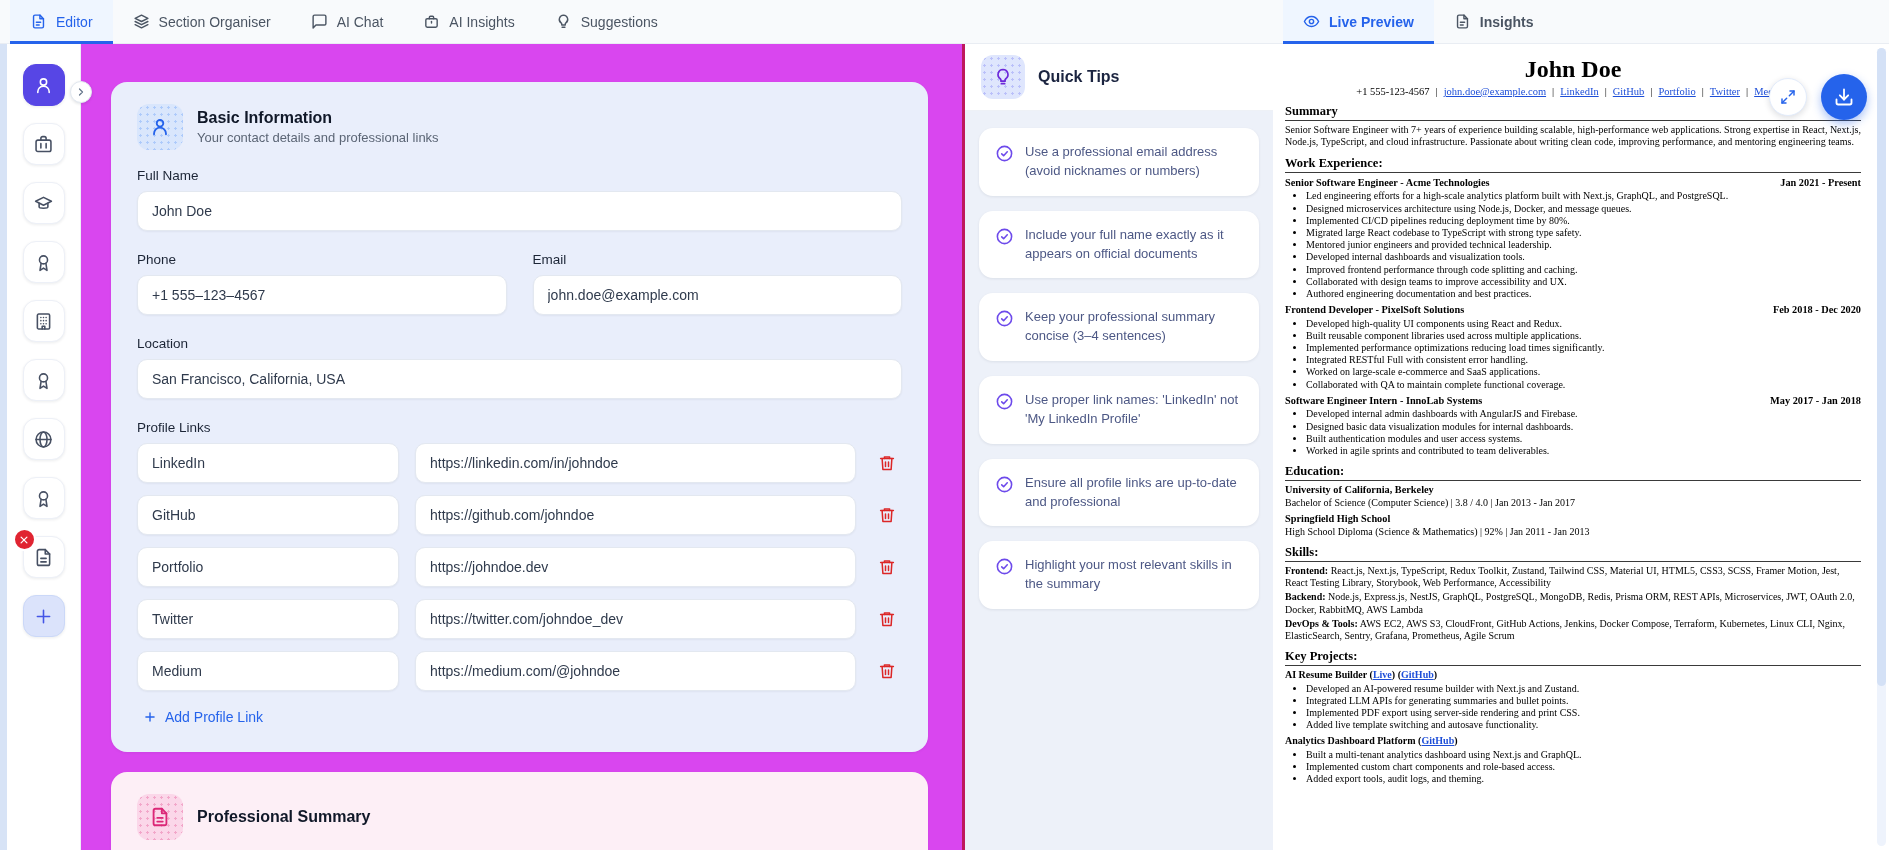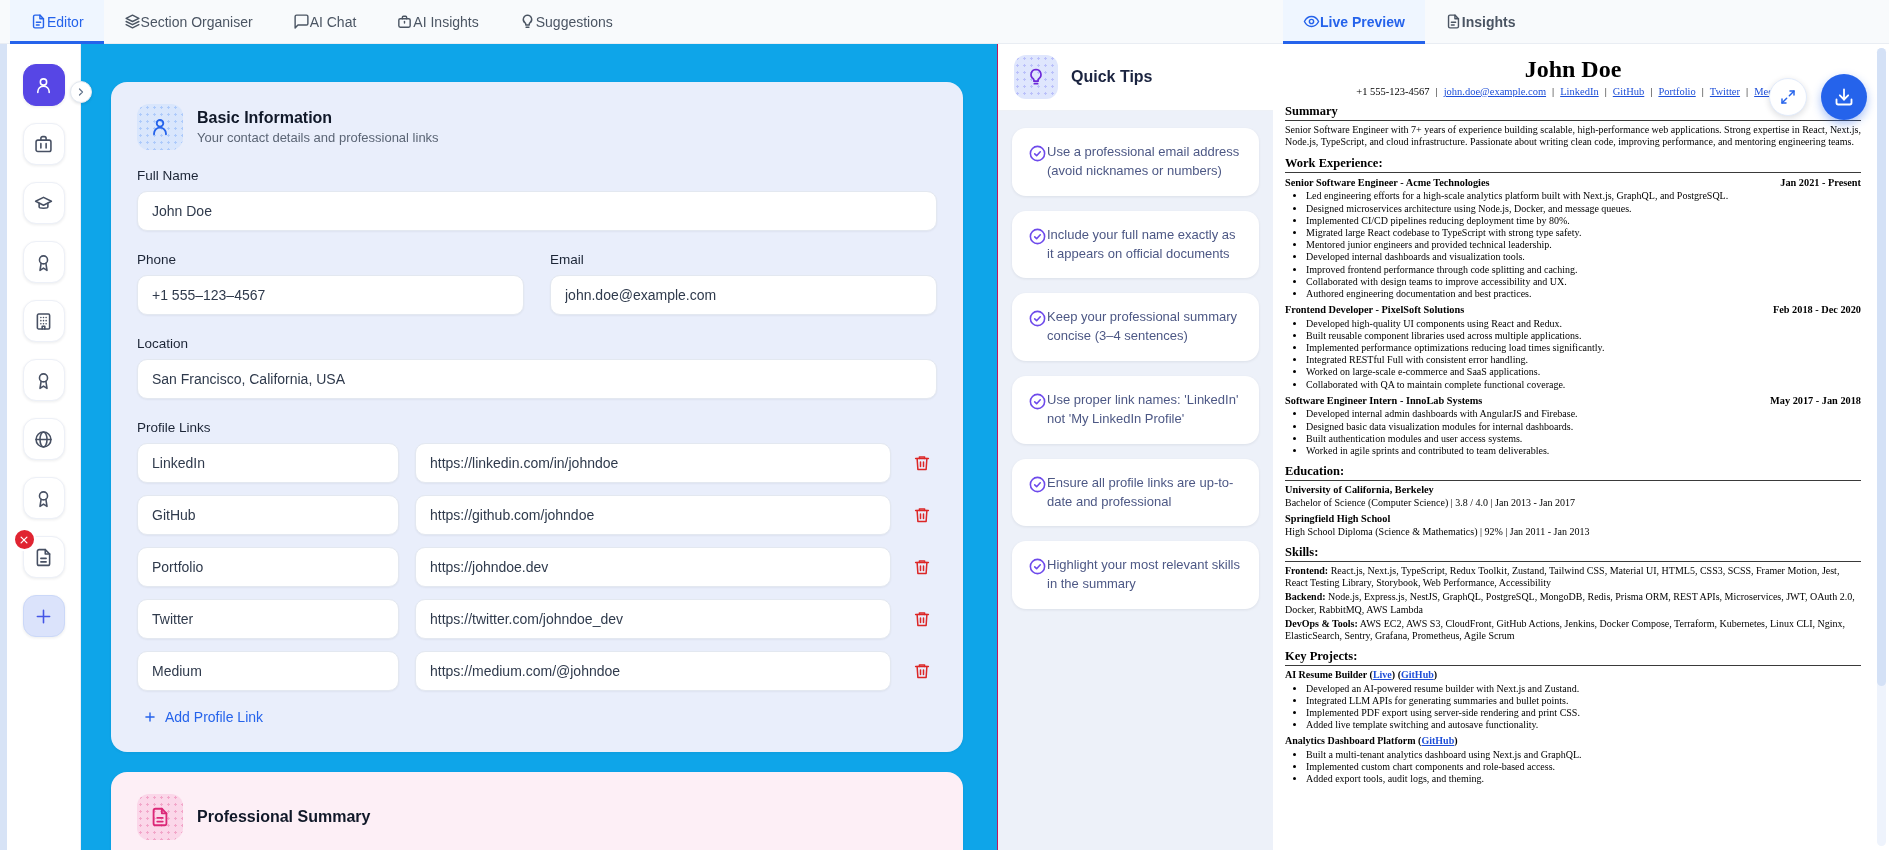--- a/index.html
+++ b/index.html
@@ -5,66 +5,66 @@
   * { box-sizing: border-box; }
   html,body { margin:0; padding:0; }
   body {
     width:1889px; height:850px; overflow:hidden;
     font-family:"Liberation Sans", sans-serif;
     background:#dfe8f8; color:#1f2937;
   }
   .topbar { height:44px; background:#f8fafc; border-bottom:1px solid #e9edf3; display:flex; }
   .topbar-left { width:1273px; display:flex; align-items:stretch; padding-left:10px; }
   .topbar-right { flex:1; display:flex; align-items:stretch; padding-left:10px;font-weight:bold; }
-  .tab { display:flex; align-items:center; gap:0; padding:0 20px; font-size:14px; color:#4b5563; cursor:pointer; position:relative; white-space:nowrap; }
+  .tab { display:flex; align-items:center; gap:9px; padding:0 20px; font-size:14px; color:#4b5563; cursor:pointer; position:relative; white-space:nowrap; }
   .tab svg { width:17px; height:17px; stroke:currentColor; fill:none; stroke-width:2; stroke-linecap:round; stroke-linejoin:round; }
   .tab.active { background:#eff6ff; color:#2563eb; }
   .tab.active::after { content:""; position:absolute; left:0; right:0; bottom:-1px; height:3px; background:#2563eb; }
 
   .app-body { display:flex; height:806px; background:#fff; position:relative; }
   .side-strip { width:7px; background:#d7e3f6; }
   .sidebar { width:74px; background:#fff; border-right:1px solid #eceff6; display:flex; flex-direction:column; align-items:center; padding-top:20px; gap:17px; }
   .sbtn { width:42px; height:42px; border-radius:13px; background:#fff; border:1px solid #edf0f7; box-shadow:0 1px 3px rgba(15,23,42,.08); display:flex; align-items:center; justify-content:center; cursor:pointer; position:relative; }
   .sbtn svg { width:21px; height:21px; stroke:#475063; fill:none; stroke-width:1.8; stroke-linecap:round; stroke-linejoin:round; }
   .sbtn.active { background:#5746e5; border-color:#5746e5; }
   .sbtn.active svg { stroke:#fff; }
   .sbtn.plus { background:#dbe3fb; border-color:#cbd8f8; }
   .sbtn.plus svg { stroke:#4355e6; }
   .err-badge { position:absolute; top:-9px; left:-11px; width:23px; height:23px; border-radius:50%; background:#e02431; border:2.5px solid #fff; display:flex; align-items:center; justify-content:center; }
   .err-badge svg { width:10px; height:10px; stroke:#fff; stroke-width:3; fill:none; stroke-linecap:round; }
   .expander { position:absolute; left:70px; top:37px; width:22px; height:22px; border-radius:50%; background:#fff; border:1px solid #e2e8f0; box-shadow:0 1px 3px rgba(15,23,42,.12); display:flex; align-items:center; justify-content:center; cursor:pointer; z-index:6; }
   .expander svg { width:12px; height:12px; stroke:#64748b; fill:none; stroke-width:2.4; stroke-linecap:round; stroke-linejoin:round; }
 
-  .editor { flex:1; background:#0ea5e9; padding:38px 34px 0 30px; overflow:hidden; }
+  .editor { flex:1; background:#d946ef; padding:38px 34px 0 30px; overflow:hidden; }
   .card { background:#e9eefb; border-radius:16px; padding:22px 26px 24px; box-shadow:0 1px 3px rgba(15,23,42,.06); }
   .card-head { display:flex; gap:14px; align-items:center; margin-bottom:18px; }
   .chip { width:46px; height:46px; border-radius:12px; background-color:#d9e6fc; background-image:radial-gradient(rgba(59,130,246,.28) 1px, transparent 1.3px); background-size:7px 7px; display:flex; align-items:center; justify-content:center; flex-shrink:0; }
   .chip svg { width:22px; height:22px; stroke:#2563eb; fill:none; stroke-width:2; stroke-linecap:round; stroke-linejoin:round; }
   .chip.pink { background-color:#fbd7e9; background-image:radial-gradient(rgba(219,39,119,.28) 1px, transparent 1.3px); }
   .chip.pink svg { stroke:#db2777; }
   .card-title { font-size:16px; font-weight:bold; color:#101828; }
   .card-sub { font-size:13px; color:#5b6575; margin-top:3px; }
   .flabel { display:block; font-size:13.5px; color:#1c2536; font-weight:500; margin-bottom:8px; }
   .inp { width:100%; height:40px; border:1px solid #e3e8f0; border-radius:10px; background:#fff; padding:0 14px; font-size:14px; color:#2f3a4c; box-shadow:0 1px 2px rgba(15,23,42,.05); font-family:inherit; outline:none; }
   .fgroup { margin-bottom:21px; }
   .two-col { display:grid; grid-template-columns:1fr 1fr; gap:26px; }
   .link-row { display:grid; grid-template-columns:262px 1fr 30px; gap:16px; align-items:center; margin-bottom:12px; }
   .trash { background:none; border:none; cursor:pointer; padding:0; display:flex; align-items:center; justify-content:center; }
   .trash svg { width:18px; height:18px; stroke:#dc2626; fill:none; stroke-width:2; stroke-linecap:round; stroke-linejoin:round; }
   .add-link { display:inline-flex; align-items:center; gap:8px; color:#2563eb; font-size:14px; font-weight:500; background:none; border:none; cursor:pointer; margin-top:5px; font-family:inherit; }
   .add-link svg { width:14px; height:14px; stroke:#2563eb; fill:none; stroke-width:2.4; stroke-linecap:round; }
   .summary-card { margin-top:20px; background:#fdeff6; border-radius:16px; padding:22px 26px; height:130px; box-shadow:0 1px 3px rgba(15,23,42,.06); }
 
-  .tips { width:276px; border-left:1px solid #be185d; background:#edf1f9; display:flex; flex-direction:column; }
+  .tips { width:311px; border-left:3px solid #be185d; background:#edf1f9; display:flex; flex-direction:column; }
   .tips-head { background:#fff; padding:11px 16px; display:flex; align-items:center; gap:13px; border-bottom:1px solid #eef1f6; }
   .tips-chip { width:44px; height:44px; border-radius:12px; background-color:#dfe6fd; background-image:radial-gradient(rgba(99,102,241,.3) 1px, transparent 1.3px); background-size:7px 7px; display:flex; align-items:center; justify-content:center; }
   .tips-chip svg { width:20px; height:20px; stroke:#6d28d9; fill:none; stroke-width:2; stroke-linecap:round; stroke-linejoin:round; }
   .tips-title { font-size:16px; font-weight:600; color:#1b2440; }
   .tips-list { padding:17px 14px; display:flex; flex-direction:column; gap:15px; overflow:hidden; }
-  .tip-card { background:#fff; border-radius:14px; padding:15px 16px; display:flex; box-shadow:0 1px 3px rgba(15,23,42,.08); }
+  .tip-card { background:#fff; border-radius:14px; padding:15px 16px; display:flex; gap:11px; box-shadow:0 1px 3px rgba(15,23,42,.08); }
   .tip-card svg { width:19px; height:19px; flex-shrink:0; stroke:#6d4aeb; fill:none; stroke-width:2; stroke-linecap:round; stroke-linejoin:round; margin-top:1px; }
   .tip-text { font-size:13px; line-height:1.45; color:#4d5885; }
 
   .preview { width:616px; background:#fff; position:relative; padding:10px 28px 0 12px; font-family:"Liberation Serif", serif; color:#000; overflow:hidden; }
   .fbtn-expand { position:absolute; top:34px; right:82px; width:38px; height:38px; border-radius:50%; background:#fff; border:1px solid #e3ecfb; box-shadow:0 2px 6px rgba(15,23,42,.14); display:flex; align-items:center; justify-content:center; cursor:pointer; z-index:4; }
   .fbtn-expand svg { width:16px; height:16px; stroke:#2563eb; fill:none; stroke-width:2.2; stroke-linecap:round; stroke-linejoin:round; }
   .fbtn-dl { position:absolute; top:30px; right:22px; width:46px; height:46px; border-radius:50%; background:#2563eb; border:none; box-shadow:0 4px 10px rgba(37,99,235,.4); display:flex; align-items:center; justify-content:center; cursor:pointer; z-index:4; }
   .fbtn-dl svg { width:20px; height:20px; stroke:#fff; fill:none; stroke-width:2.2; stroke-linecap:round; stroke-linejoin:round; }
   .pv-scroll { position:absolute; right:3px; top:4px; bottom:4px; width:9px; border-radius:5px; background:#eef3fc; }
   .pv-thumb { position:absolute; top:0; left:0; width:100%; height:80%; border-radius:5px; background:#d4e1f6; }

